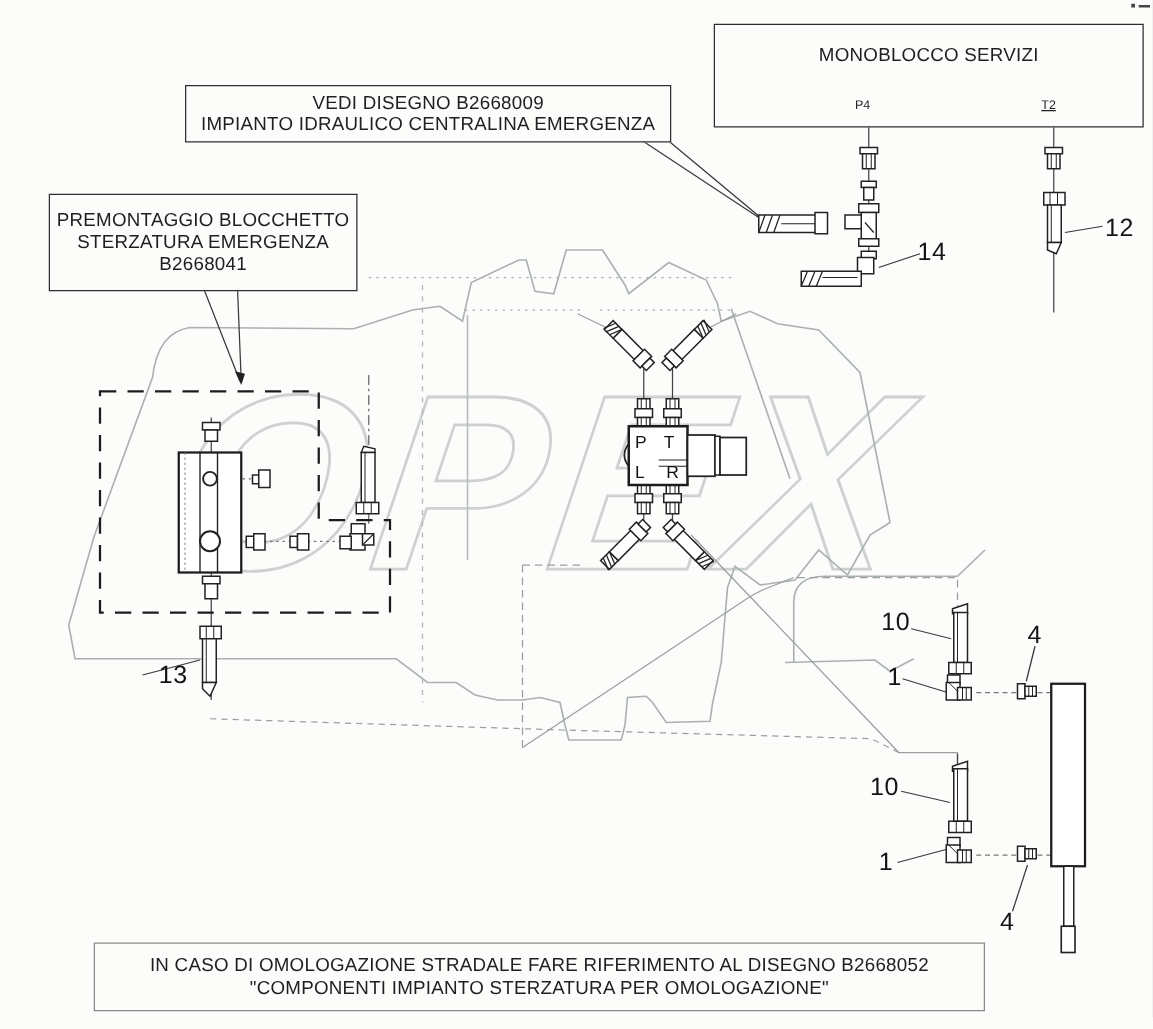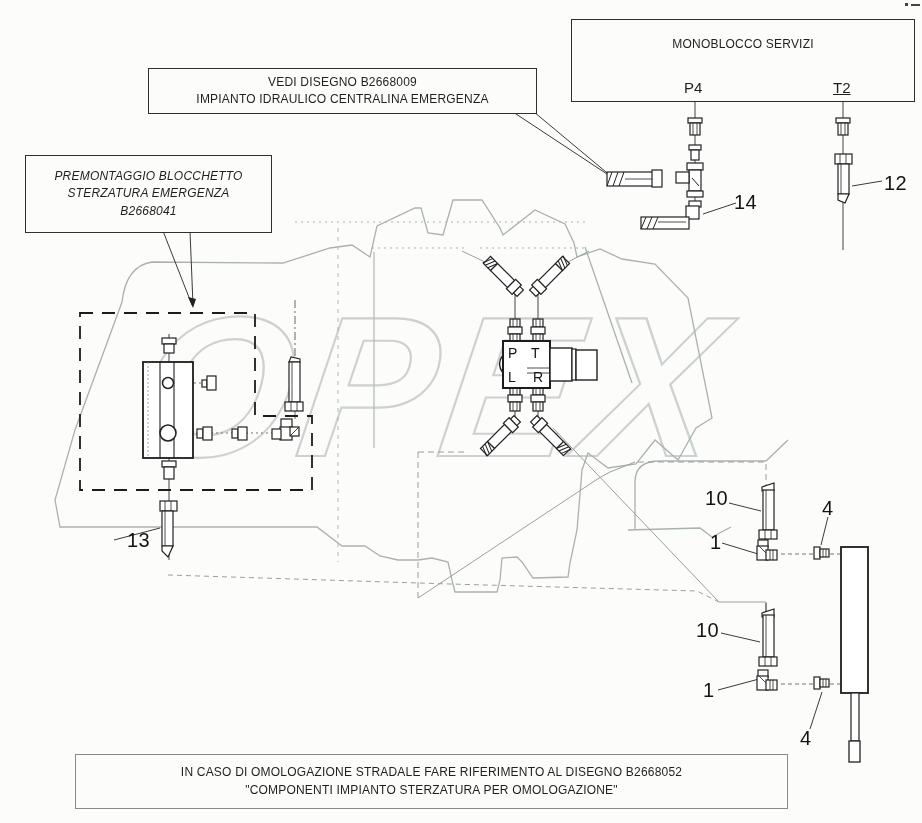--- a/index.html
+++ b/index.html
@@ -17,23 +17,23 @@
     -webkit-text-stroke:2.2px #cdd1d2;
     transform:skewX(-8deg);
     user-select:none;z-index:1;white-space:nowrap;
   }
   svg#linework{position:absolute;left:0;top:0;z-index:2;}
   .notebox{
     position:absolute;border:1.5px solid #2f2f2f;background:rgba(252,252,250,.92);
     display:flex;flex-direction:column;justify-content:center;align-items:center;
     z-index:3;text-align:center;
   }
-  .notebox .ln{font-size:12px;line-height:17.5px;white-space:nowrap;letter-spacing:.2px;}
+  .notebox .ln{font-size:15px;line-height:17.5px;white-space:nowrap;letter-spacing:.2px;}
   #footer-box{border:1.3px solid #8a8a8a;}
-  .portlabel{position:absolute;font-size:15px;z-index:4;}
+  .portlabel{position:absolute;font-size:10px;z-index:4;}
   .valveletter{position:absolute;font-size:14px;z-index:4;color:#111;}
   .partnum{position:absolute;font-size:20px;z-index:4;color:#141414;letter-spacing:.5px;}
 </style>
 </head>
 <body>
 
 <div id="canvas">
 
   <div id="watermark" class="abs">OPEX</div>
 
@@ -251,21 +251,21 @@
     <div class="ln" style="margin-top:16px;">MONOBLOCCO SERVIZI</div>
   </div>
   <div class="portlabel" style="left:684px;top:79px;">P4</div>
   <div class="portlabel" style="left:833px;top:79px;text-decoration:underline;">T2</div>
 
   <div class="notebox" id="vedi-box" style="left:148px;top:68px;width:387px;height:44px;">
     <div class="ln">VEDI DISEGNO B2668009</div>
     <div class="ln">IMPIANTO IDRAULICO CENTRALINA EMERGENZA</div>
   </div>
 
-  <div class="notebox" id="premontaggio-box" style="left:25px;top:155px;width:245px;height:76px;font-style:italic;">
+  <div class="notebox" id="premontaggio-box" style="left:39px;top:155px;width:245px;height:76px;">
     <div class="ln">PREMONTAGGIO BLOCCHETTO</div>
     <div class="ln">STERZATURA EMERGENZA</div>
     <div class="ln">B2668041</div>
   </div>
 
   <div class="notebox" id="footer-box" style="left:75px;top:754px;width:711px;height:53px;text-align:center;">
     <div class="ln">IN CASO DI OMOLOGAZIONE STRADALE FARE RIFERIMENTO AL DISEGNO B2668052</div>
     <div class="ln">"COMPONENTI IMPIANTO STERZATURA PER OMOLOGAZIONE"</div>
   </div>
 

